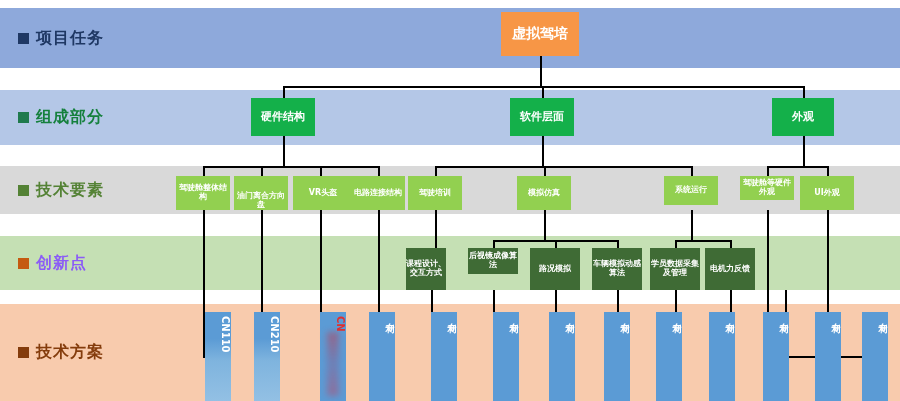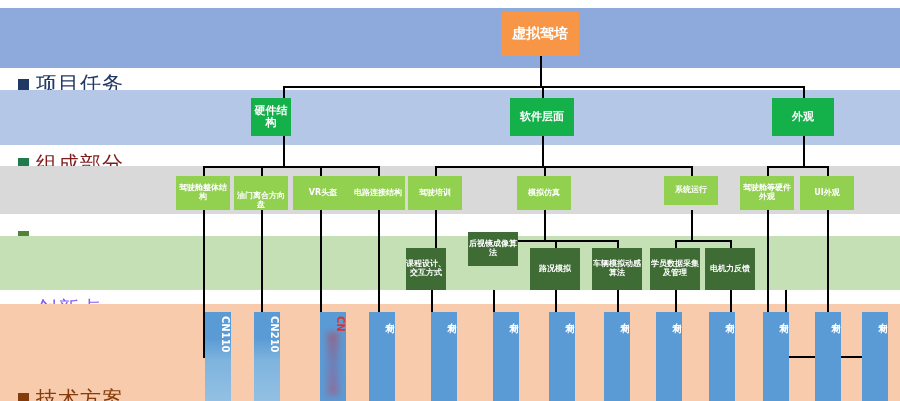--- a/index.html
+++ b/index.html
@@ -9,23 +9,22 @@
     font-family:"DejaVu Sans","Liberation Sans",sans-serif;
     overflow:hidden;
   }
   #stage{position:relative;width:900px;height:401px;}
 
   
   .band{position:absolute;left:0;width:900px;}
   .band-label{
     position:absolute;
     display:flex;align-items:center;gap:7px;
-    font-weight:normal;font-size:21px;letter-spacing:1px;
+    font-weight:bold;font-size:16px;letter-spacing:1px;
     white-space:nowrap;
-    margin-top:46px;
   }
   .band-bullet{width:11px;height:11px;display:inline-block;}
 
   
   .node{
     position:absolute;
     box-sizing:border-box;
     display:flex;align-items:center;justify-content:center;
     text-align:center;
     color:#ffffff;
@@ -75,27 +74,28 @@
 
 <div id="stage">
 
   <div id="bands">
       <div class="band" style="top: 8px; height: 60px; background: rgb(142, 169, 219);"></div>
       <div class="band-label" style="left: 18px; top: 24px; height: 28px; color: rgb(31, 56, 100);">
         <span class="band-bullet" style="background: rgb(31, 56, 100);"></span>
         <span>项目任务</span>
       </div>
       <div class="band" style="top: 90px; height: 55px; background: rgb(180, 199, 231);"></div>
-      <div class="band-label" style="left: 18px; top: 103.5px; height: 28px; color: #7f1d1d;">
+      <div class="band-label" style="left: 18px; top: 103.5px; height: 28px; color: #15803d;">
         <span class="band-bullet" style="background: rgb(31, 122, 77);"></span>
         <span>组成部分</span>
       </div>
       <div class="band" style="top: 166px; height: 48px; background: rgb(217, 217, 217);"></div>
       <div class="band-label" style="left: 18px; top: 176px; height: 28px; color: rgb(84, 130, 53);">
         <span class="band-bullet" style="background: rgb(84, 130, 53);"></span>
+        <span>技术要素</span>
       </div>
       <div class="band" style="top: 236px; height: 54px; background: rgb(197, 224, 180);"></div>
       <div class="band-label" style="left: 18px; top: 249px; height: 28px; color: #8b5cf6;">
         <span class="band-bullet" style="background: rgb(197, 90, 17);"></span>
         <span>创新点</span>
       </div>
       <div class="band" style="top: 304px; height: 97px; background: rgb(248, 203, 173);"></div>
       <div class="band-label" style="left: 18px; top: 338.5px; height: 28px; color: rgb(132, 60, 12);">
         <span class="band-bullet" style="background: rgb(132, 60, 12);"></span>
         <span>技术方案</span>
@@ -158,21 +158,21 @@
       <div class="ln v" style="left: 827px; top: 210px; height: 146px;"></div>
       <div class="ln h" style="top: 356px; left: 827px; width: 35px;"></div>
       <div class="ln v" style="left: 785px; top: 290px; height: 66px;"></div>
       <div class="ln h" style="top: 356px; left: 763px; width: 22px;"></div>
     </div>
 
   <div id="nodes">
       <div class="node n-root" style="left: 501px; top: 12px; width: 78px; height: 44px; text-align: right;">
         <span>虚拟驾培</span>
       </div>
-      <div class="node n-l2" style="left: 251px; top: 98px; width: 40px; height: 38px; text-align: center;">
+      <div class="node n-l2" style="left: 251px; top: 98px; width: 64px; height: 38px; text-align: center;">
         <span>硬件结构</span>
       </div>
       <div class="node n-l2" style="left: 510px; top: 98px; width: 64px; height: 38px;">
         <span>软件层面</span>
       </div>
       <div class="node n-l2" style="left: 772px; top: 98px; width: 62px; height: 38px;">
         <span>外观</span>
       </div>
       <div class="node n-l3" style="left: 176px; top: 176px; width: 54px; height: 34px;">
         <span>驾驶舱整体结构</span>
@@ -188,30 +188,30 @@
       </div>
       <div class="node n-l3" style="left: 408px; top: 176px; width: 54px; height: 34px;">
         <span>驾驶培训</span>
       </div>
       <div class="node n-l3" style="left: 517px; top: 176px; width: 54px; height: 34px;">
         <span>模拟仿真</span>
       </div>
       <div class="node n-l3" style="left: 664px; top: 176px; width: 54px; height: 29px;">
         <span>系统运行</span>
       </div>
-      <div class="node n-l3" style="left: 740px; top: 176px; width: 54px; height: 34px;">
+      <div class="node n-l3" style="left: 740px; top: 176px; width: 54px; height: 24px;">
         <span>驾驶舱等硬件外观</span>
       </div>
       <div class="node n-l3" style="left: 800px; top: 176px; width: 54px; height: 34px;">
         <span>UI外观</span>
       </div>
       <div class="node n-l4" style="left: 406px; top: 248px; width: 40px; height: 42px;">
         <span>课程设计、交互方式</span>
       </div>
-      <div class="node n-l4" style="left: 468px; top: 232px; width: 50px; height: 34px;">
+      <div class="node n-l4" style="left: 468px; top: 248px; width: 50px; height: 26px;">
         <span>后视镜成像算法</span>
       </div>
       <div class="node n-l4" style="left: 530px; top: 248px; width: 50px; height: 42px;">
         <span>路况模拟</span>
       </div>
       <div class="node n-l4" style="left: 592px; top: 248px; width: 50px; height: 42px;">
         <span>车辆模拟动感算法</span>
       </div>
       <div class="node n-l4" style="left: 650px; top: 248px; width: 50px; height: 42px;">
         <span>学员数据采集及管理</span>

